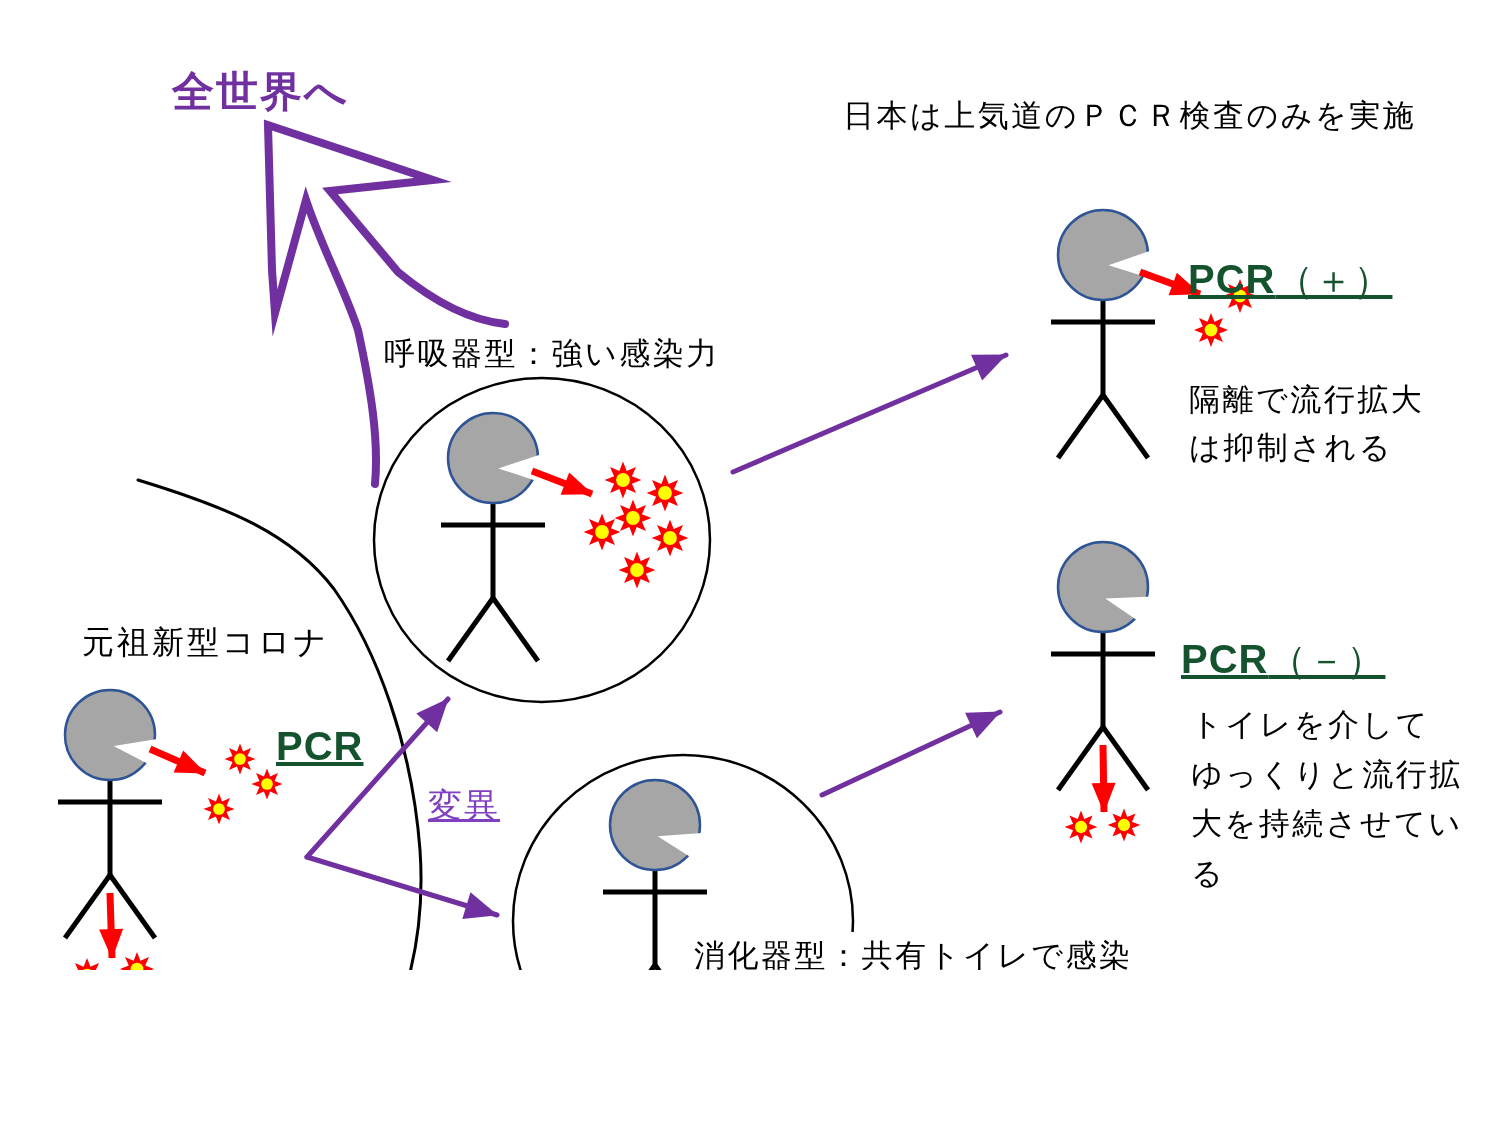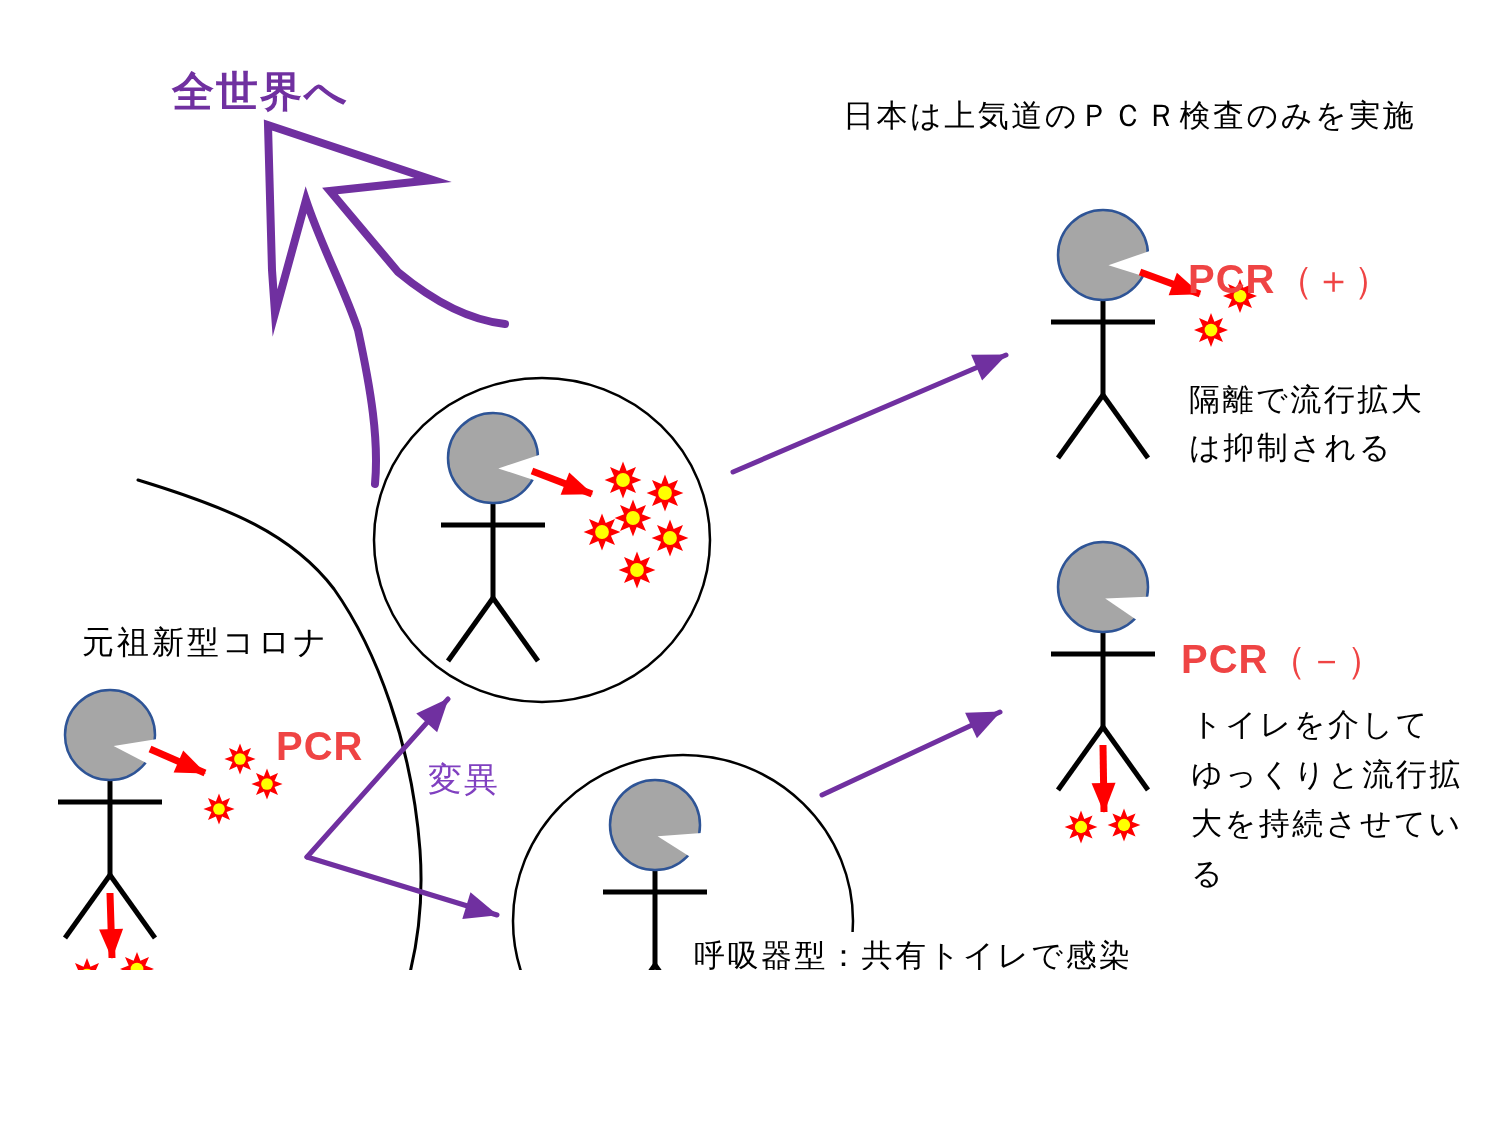--- a/index.html
+++ b/index.html
@@ -5,21 +5,21 @@
   html,body{margin:0;padding:0;background:#ffffff;}
   body{font-family:"Liberation Sans","DejaVu Sans",sans-serif;}
   .stage{position:relative;width:1500px;height:970px;background:#ffffff;overflow:hidden;}
   .stage svg.layer{position:absolute;left:0;top:0;}
   .txt{position:absolute;color:#000;white-space:pre-line;}
   .jp{font-size:31px;letter-spacing:2.5px;line-height:1.55;}
   .jp32{font-size:32px;letter-spacing:3px;}
   .lh16{line-height:1.6;}
   .world{color:#7030A0;font-weight:bold;font-size:42px;letter-spacing:2px;}
   .mutation{color:#8040C0;font-size:34px;letter-spacing:2px;}
-  .pcr{color:#ef4444;font-weight:bold;font-size:40px;letter-spacing:1px;}
+  .pcr{color:#14532d;font-weight:bold;font-size:40px;letter-spacing:1px;text-decoration:underline;}
   .pcr .paren{font-weight:normal;font-size:38px;}
   .whitebg{background:#ffffff;padding:0 2px;}
 </style>
 </head>
 <body>
 
 <div class="stage">
 
   <svg class="layer" width="1500" height="1125" viewBox="0 0 1500 1125">
     <defs>
@@ -109,25 +109,26 @@
     <use href="#virus" transform="translate(630,1064) scale(0.88)"></use>
     <use href="#virus" transform="translate(661,1068) scale(0.88)"></use>
     <use href="#virus" transform="translate(702,1071) scale(0.88)"></use>
     <use href="#virus" transform="translate(733,1054) scale(0.88)"></use>
   </svg>
 
   <div class="txt world" style="left:172px;top:64px;">全世界へ</div>
 
   <div class="txt jp" style="left:843px;top:92px;">日本は上気道のＰＣＲ検査のみを実施</div>
 
+  <div class="txt jp" style="left:384px;top:330px;">呼吸器型：強い感染力</div>
 
 
   <div class="txt jp32" style="left:82px;top:621px;">元祖新型コロナ</div>
 
-  <div class="txt mutation" style="left:428px;top:757px;">変異</div>
+  <div class="txt mutation" style="left:428px;top:783px;text-decoration:underline;">変異</div>
 
   <div class="txt pcr" style="left:276px;top:724px;">PCR</div>
 
   <div class="txt pcr" style="left:157px;top:982px;">PCR</div>
 
   <div class="txt pcr" style="left:1188px;top:210px;">
     <span>PCR</span><span class="paren">（＋）</span>
   </div>
 
   <div class="txt pcr" style="left:1181px;top:590px;">
@@ -135,15 +136,15 @@
   </div>
 
   <div class="txt jp" style="left:1189px;top:376px;">隔離で流行拡大
 は抑制される</div>
 
   <div class="txt jp lh16" style="left:1191px;top:700px;">トイレを介して
 ゆっくりと流行拡
 大を持続させてい
 る</div>
 
-  <div class="txt jp whitebg" style="left:692px;top:932px;">呼吸器型：共有トイレで感染</div>
+  <div class="txt jp whitebg" style="left:692px;top:932px;">消化器型：共有トイレで感染</div>
 
 </div>
 
 </body></html>

